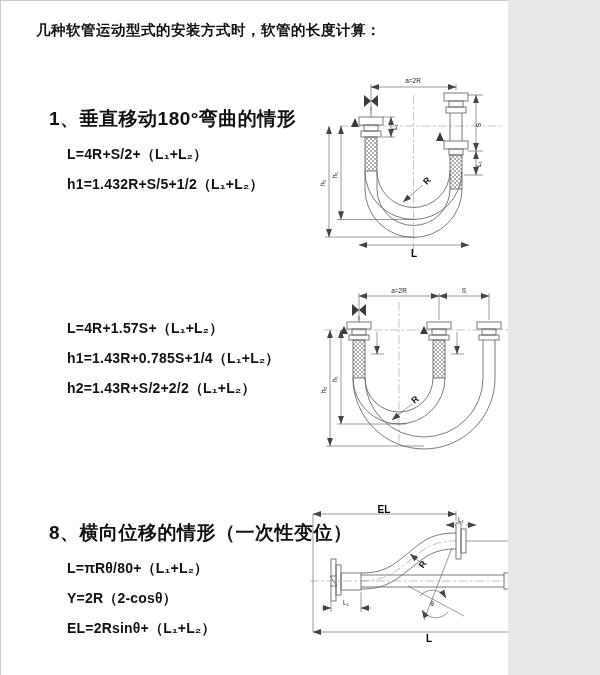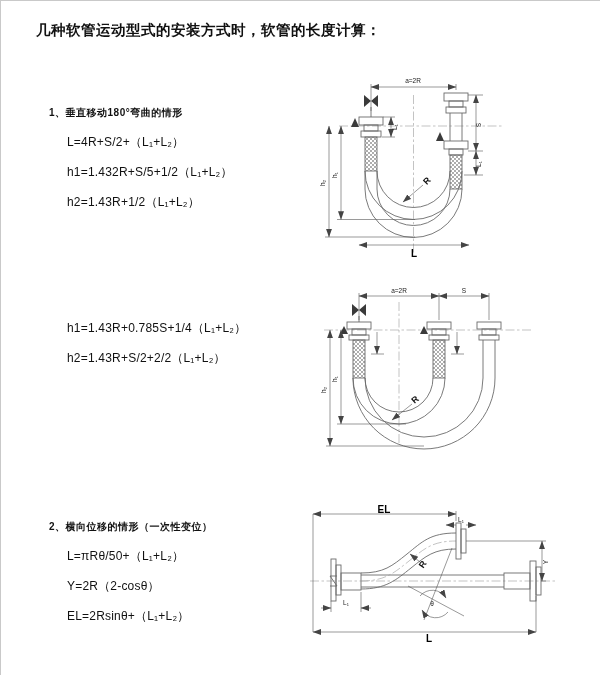--- a/index.html
+++ b/index.html
@@ -1,29 +1,29 @@
 <!DOCTYPE html>
 <html><head>
 <meta charset="utf-8">
 <style>
   html,body{margin:0;padding:0;background:#e8e8e8;}
   .page{
-    position:relative;width:600px;height:675px;background:#ffffff;
+    position:relative;width:508px;height:675px;background:#ffffff;
     font-family:"Liberation Sans","DejaVu Sans",sans-serif;color:#111;
     overflow:hidden;border-top:1px solid #c9c9c9;border-left:1px solid #c9c9c9;
     box-sizing:border-box;
   }
   .doc-title{
     position:absolute;left:35px;top:20px;font-size:14.5px;font-weight:bold;
     letter-spacing:0.5px;white-space:nowrap;
   }
   .section{position:absolute;left:48px;}
-  .sec-heading{font-size:10px;font-weight:bold;letter-spacing:0.5px;white-space:nowrap;}
+  .sec-heading{font-size:19px;font-weight:bold;letter-spacing:0.5px;white-space:nowrap;}
   .formulas{margin-left:18px;margin-top:7px;}
-  .formula{font-size:12px;font-weight:normal;line-height:30px;white-space:nowrap;letter-spacing:0.2px;}
+  .formula{font-size:14px;font-weight:bold;line-height:30px;white-space:nowrap;letter-spacing:0.2px;}
   .diag{position:absolute;}
   .st{stroke:#6b6b6b;fill:none;stroke-width:0.9;}
   .cl{stroke:#9a9a9a;fill:none;stroke-width:0.6;stroke-dasharray:9 2.5 2.5 2.5;}
   .dim{stroke:#555;fill:none;stroke-width:0.6;}
   .hxr{fill:url(#hx);stroke:#6b6b6b;stroke-width:0.9;}
   .solid{fill:#3a3a3a;stroke:none;}
   text.dt{font-size:6.5px;fill:#222;font-family:"Liberation Sans","DejaVu Sans",sans-serif;}
   text.bl{font-size:10px;font-weight:bold;fill:#000;font-family:"Liberation Sans","DejaVu Sans",sans-serif;}
   text.rl{font-size:9px;font-weight:bold;fill:#111;font-family:"Liberation Sans","DejaVu Sans",sans-serif;}
 </style>
@@ -32,35 +32,35 @@
 
 <div class="page">
 
   <div class="doc-title">几种软管运动型式的安装方式时，软管的长度计算：</div>
 
   <div class="section" style="top:105px">
     <div class="sec-heading">1、垂直移动180°弯曲的情形</div>
     <div class="formulas">
       <div class="formula">L=4R+S/2+（L₁+L₂）</div>
       <div class="formula">h1=1.432R+S/5+1/2（L₁+L₂）</div>
-      <div class="formula">h2=1.43R+1/2（L₁+L₂）</div>
     </div>
   </div>
 
   <div class="section" style="top:305px">
     <div class="formulas">
+      <div class="formula">L=4R+1.57S+（L₁+L₂）</div>
       <div class="formula">h1=1.43R+0.785S+1/4（L₁+L₂）</div>
       <div class="formula">h2=1.43R+S/2+2/2（L₁+L₂）</div>
     </div>
   </div>
 
   <div class="section" style="top:519px">
-    <div class="sec-heading">2、横向位移的情形（一次性变位）</div>
+    <div class="sec-heading">8、横向位移的情形（一次性变位）</div>
     <div class="formulas">
-      <div class="formula">L=πRθ/50+（L₁+L₂）</div>
+      <div class="formula">L=πRθ/80+（L₁+L₂）</div>
       <div class="formula">Y=2R（2-cosθ）</div>
       <div class="formula">EL=2Rsinθ+（L₁+L₂）</div>
     </div>
   </div>
 
   <svg class="diag" style="left:310px;top:70px" width="215" height="188" viewBox="0 0 215 188">
     <defs>
       <marker id="ah" markerWidth="9" markerHeight="8" refX="8.2" refY="3" orient="auto-start-reverse" markerUnits="userSpaceOnUse">
         <path d="M0,0 L8.5,3 L0,6 Z" fill="#444"></path>
       </marker>

